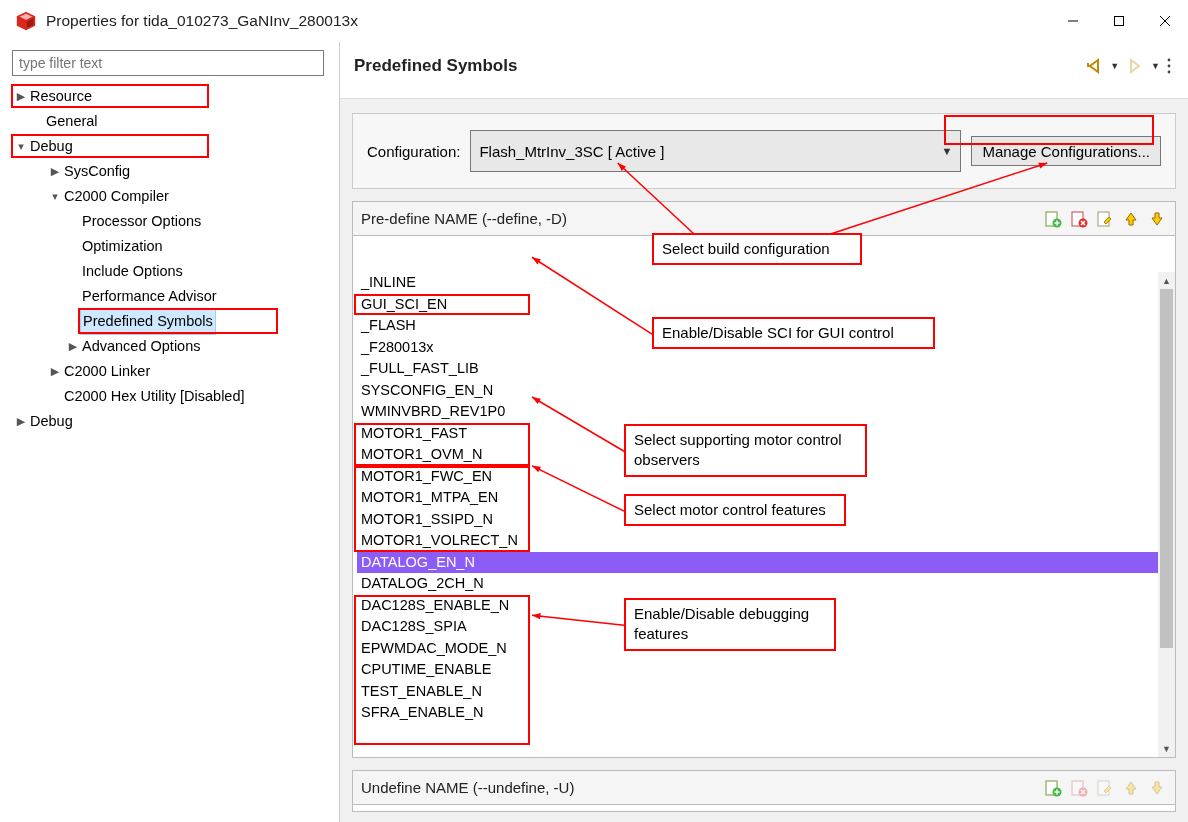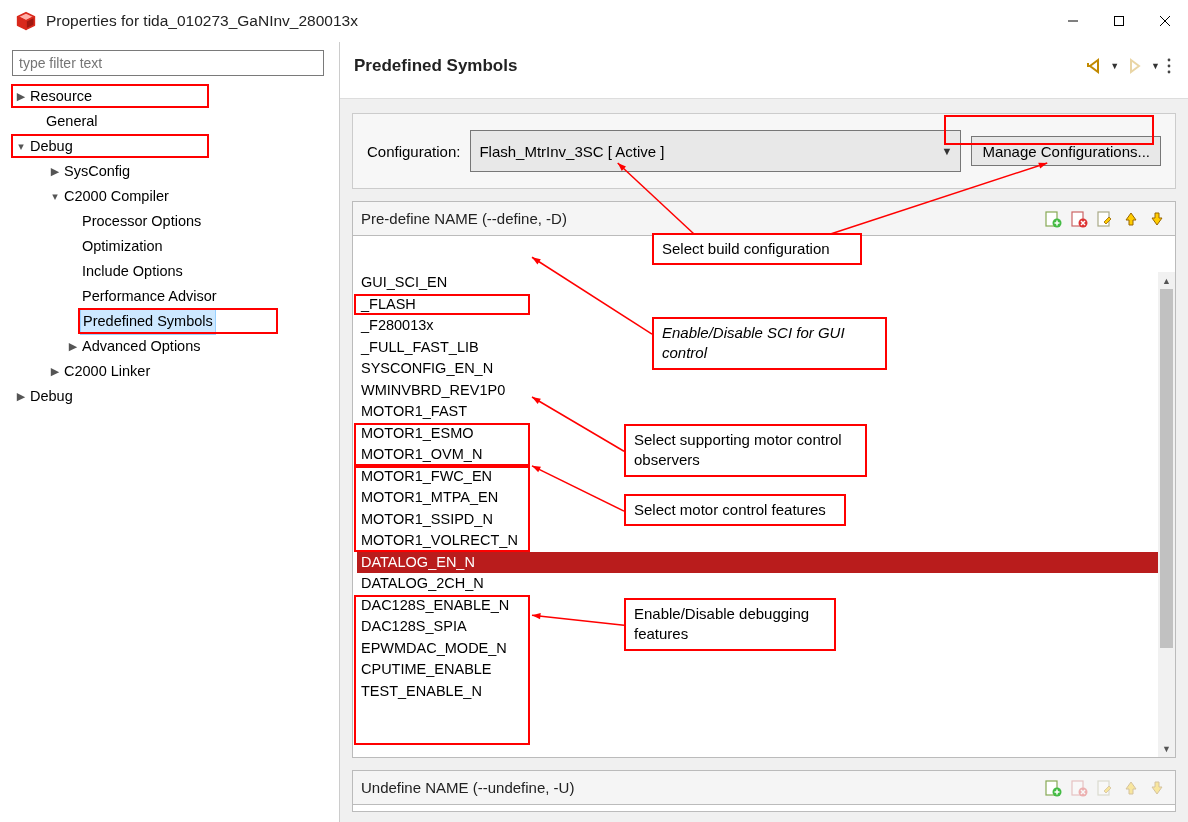--- a/index.html
+++ b/index.html
@@ -58,21 +58,21 @@
   .undef  { height: 42px; }
   .thead { background:#f5f5f5; border-bottom:1px solid #bbb; height:34px; display:flex; align-items:center; padding:0 8px; justify-content: space-between; }
   .thead .tlabel { font-size:15px; color:#222; }
   .toolicons { display:flex; gap:6px; align-items:center; }
   .toolicons .ti { width:20px; height:20px; display:flex; align-items:center; justify-content:center; }
   .toolicons .ti svg { width:18px; height:18px; }
 
   .symlist { position:relative; flex:1; overflow:hidden; }
   .symlist .inner { padding:0 0 0 4px; }
   .sym { font-size:14.5px; line-height:21.5px; height:21.5px; color:#000; padding-left:4px; white-space:nowrap; }
-  .sym.sel { background:#b91c1c; color:#fff; }
+  .sym.sel { background:#8b5cf6; color:#fff; }
   .group-red { border:2px solid #ff0000; position:absolute; pointer-events:none; }
   .scrollv { position:absolute; right:0; top:0; bottom:0; width:17px; background:#f1f1f1; }
   .scrollv .thumb { position:absolute; left:2px; right:2px; background:#c1c1c1; border-radius:0; }
   .scrollv .arr { position:absolute; left:0; right:0; height:17px; display:flex; align-items:center; justify-content:center; font-size:9px; color:#555; }
 
   
   .ann-overlay { position:absolute; inset:0; pointer-events:none; }
   .ann-box { position:absolute; border:2px solid #ff0000; background:#fff; padding:4px 8px; font-size:15px; color:#000; line-height:1.35; pointer-events:none; }
   .ann-svg { position:absolute; inset:0; width:100%; height:100%; }
   .ann-svg line { stroke:#ff0000; stroke-width:1.5; }
@@ -158,20 +158,24 @@
           <span class="caret"></span>
           <span class="lbl">Predefined Symbols</span>
         </div>
       <div class="node ind-3">
           <span class="caret">▶</span>
           <span class="lbl">Advanced Options</span>
         </div>
       <div class="node ind-2">
           <span class="caret">▶</span>
           <span class="lbl">C2000 Linker</span>
+        </div>
+      <div class="node ind-2">
+          <span class="caret"></span>
+          <span class="lbl">C2000 Hex Utility  [Disabled]</span>
         </div>
       <div class="node ind-0">
           <span class="caret">▶</span>
           <span class="lbl">Debug</span>
         </div>
 
       <div class="redbox-tree" style="top:0px; left:-1px; width:198px; height:24px;"></div>
       <div class="redbox-tree" style="top:50px; left:-1px; width:198px; height:24px;"></div>
       <div class="redbox-tree" style="top:224px; left:66px; width:200px; height:26px;"></div>
     </div>
@@ -247,40 +251,41 @@
             </span>
             <span class="ti">
               <svg viewBox="0 0 18 18">
                   <path d="M9 15 L14 8 H11 V3 H7 V8 H4 Z" fill="#fc0" stroke="#960"></path>
                 </svg>
             </span>
           </div>
         </div>
         <div class="symlist">
           <div class="inner" id="symlist-inner">
+              <div class="sym">_INLINE</div>
               <div class="sym">GUI_SCI_EN</div>
               <div class="sym">_FLASH</div>
               <div class="sym">_F280013x</div>
               <div class="sym">_FULL_FAST_LIB</div>
               <div class="sym">SYSCONFIG_EN_N</div>
               <div class="sym">WMINVBRD_REV1P0</div>
               <div class="sym">MOTOR1_FAST</div>
-              <div class="sym">MOTOR1_ESMO</div>
               <div class="sym">MOTOR1_OVM_N</div>
               <div class="sym">MOTOR1_FWC_EN</div>
               <div class="sym">MOTOR1_MTPA_EN</div>
               <div class="sym">MOTOR1_SSIPD_N</div>
               <div class="sym">MOTOR1_VOLRECT_N</div>
               <div class="sym sel">DATALOG_EN_N</div>
               <div class="sym">DATALOG_2CH_N</div>
               <div class="sym">DAC128S_ENABLE_N</div>
               <div class="sym">DAC128S_SPIA</div>
               <div class="sym">EPWMDAC_MODE_N</div>
               <div class="sym">CPUTIME_ENABLE</div>
               <div class="sym">TEST_ENABLE_N</div>
+              <div class="sym">SFRA_ENABLE_N</div>
             </div>
           <div class="scrollv">
             <div class="arr" style="top:0;">▲</div>
             <div class="thumb" style="top:17px; height:74%;"></div>
             <div class="arr" style="bottom:0;">▼</div>
           </div>
 
           <div class="group-red" id="grp1" style="left: 1px; top: 21.5px; height: 21.5px; width: 176px;"></div>
           <div class="group-red" id="grp2" style="left: 1px; top: 150.5px; height: 43px; width: 176px;"></div>
           <div class="group-red" id="grp3" style="left: 1px; top: 193.5px; height: 86px; width: 176px;"></div>
@@ -338,21 +343,21 @@
             <polygon points="192,298 200.85005976415155,299.6359835484948 197.71496952964188,304.95263426876926"></polygon>
             <line x1="284" y1="412.125" x2="192" y2="366.8"></line>
             <polygon points="192,366.8 200.94779475914933,367.7679715637042 198.2200665128791,373.3046731336294"></polygon>
             <line x1="284" y1="526.25" x2="192" y2="516.225"></line>
             <polygon points="192,516.225 200.7389072137986,514.072907829897 200.07030074842402,520.2087477116387"></polygon>
           </svg>
 
         <div class="ann-box" id="ab1" style="top:134px; left:312px; width:210px;">
           <span>Select build configuration</span>
         </div>
-        <div class="ann-box" id="ab2" style="top:218px; left:312px; width:235px;font-style:italic;">
+        <div class="ann-box" id="ab2" style="top:218px; left:312px; width:283px;">
           <span>Enable/Disable SCI for GUI control</span>
         </div>
         <div class="ann-box" id="ab3" style="top:325px; left:284px; width:243px;">
           <span>Select supporting motor control observers</span>
         </div>
         <div class="ann-box" id="ab4" style="top:395px; left:284px; width:222px;">
           <span>Select motor control features</span>
         </div>
         <div class="ann-box" id="ab5" style="top:499px; left:284px; width:212px;">
           <span>Enable/Disable debugging features</span>

